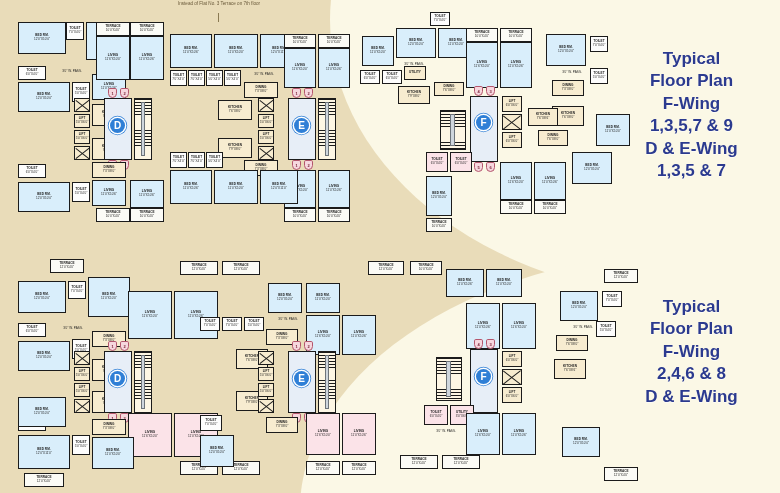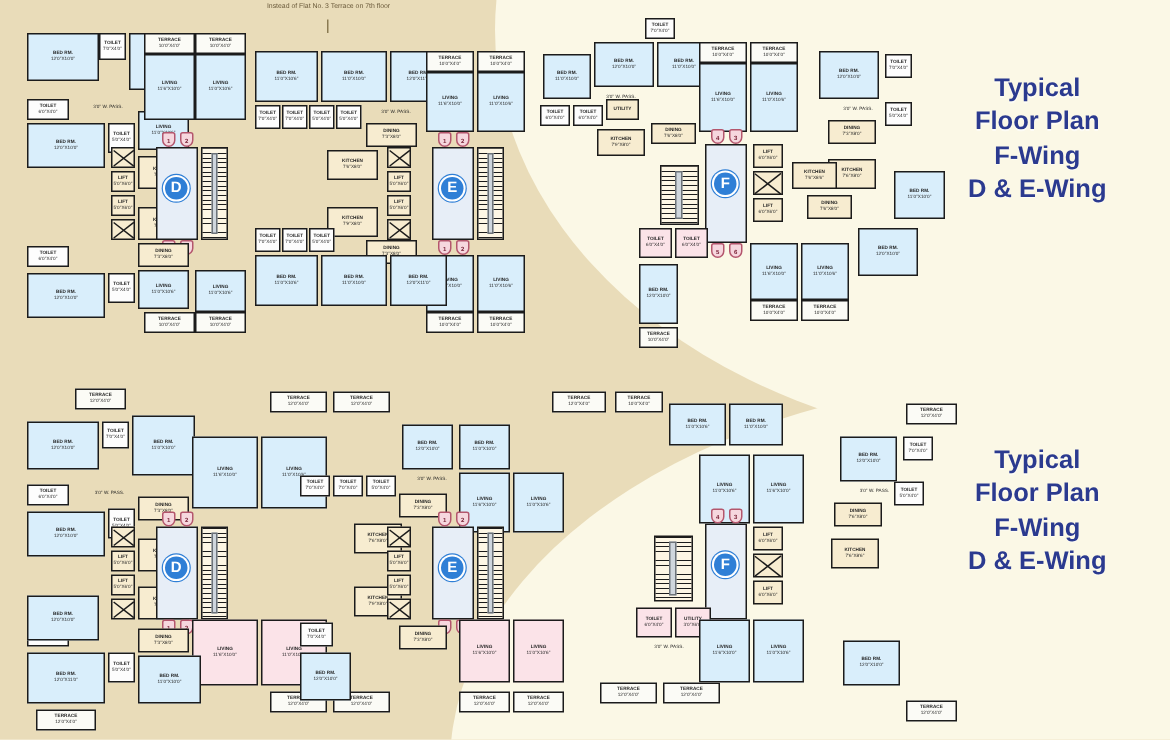--- a/index.html
+++ b/index.html
@@ -111,27 +111,30 @@
 <div id="bg-curve2"></div>
 
 <div id="top-note">Instead of Flat No. 3
 Terrace on 7th floor</div>
 <div id="top-note-tick"></div>
 
 <div class="caption" id="caption-top">
   <span class="l l1">Typical</span>
   <span class="l l2">Floor Plan</span>
   <span class="l l3">F-Wing</span>
+  <span class="l l4">1,3,5,7 &amp; 9</span>
   <span class="l l5">D &amp; E-Wing</span>
+  <span class="l l6">1,3,5 &amp; 7</span>
 </div>
 
 <div class="caption" id="caption-bottom">
   <span class="l l1">Typical</span>
   <span class="l l2">Floor Plan</span>
   <span class="l l3">F-Wing</span>
+  <span class="l l4">2,4,6 &amp; 8</span>
   <span class="l l5">D &amp; E-Wing</span>
 </div>
 
 <div class="plan" id="plan-top">
 
   <div class="rm blue" style="left:18px;top:12px;width:48px;height:32px">
       <span class="n">BED RM.</span>
       <span class="d">12'0"X10'0"</span>
     </div>
   <div class="rm white" style="left:66px;top:12px;width:18px;height:18px">

